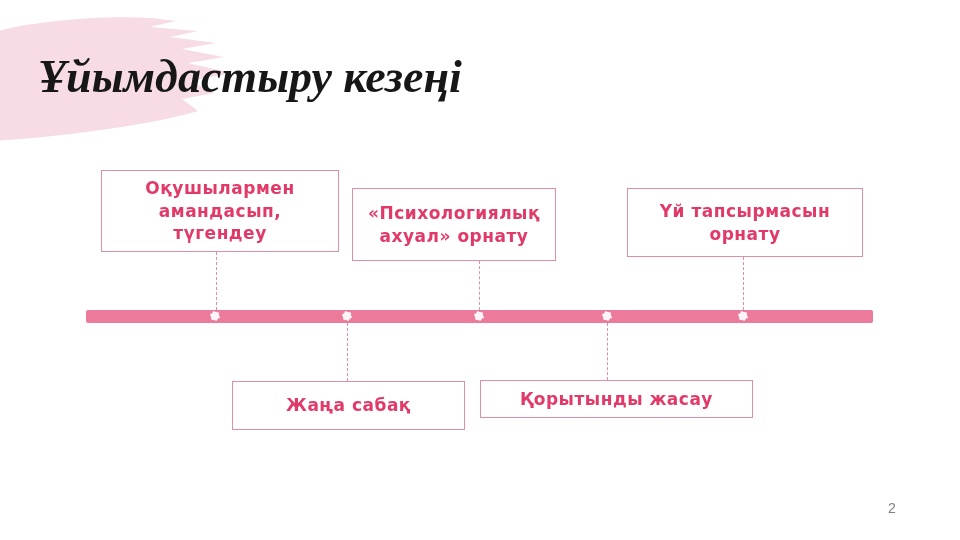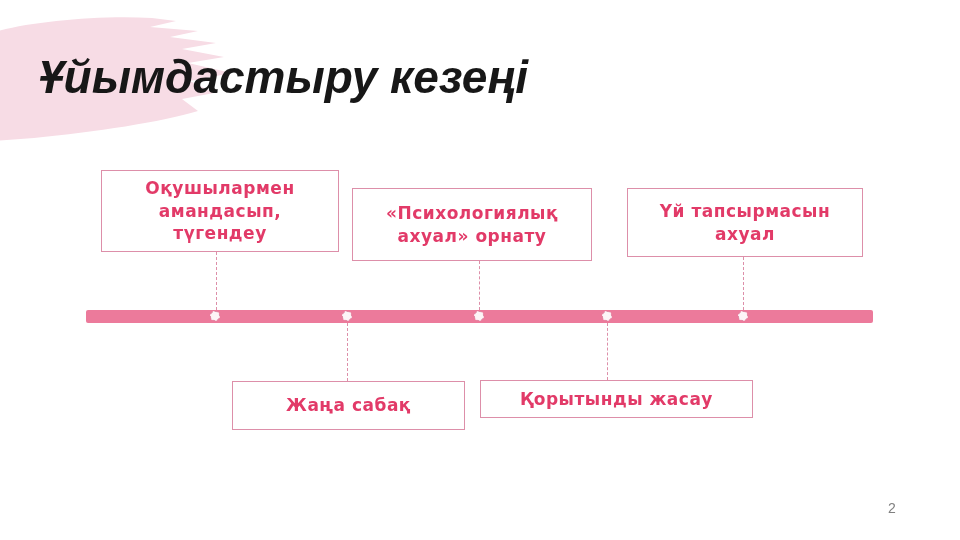--- a/index.html
+++ b/index.html
@@ -17,41 +17,41 @@
     background:#ffffff;
     overflow:hidden;
     font-family:"DejaVu Sans","Liberation Sans",sans-serif;
   }
   .brush{
     position:absolute;left:0;top:0;width:242px;height:150px;
   }
   .title{
     position:absolute;left:38px;top:52px;
     margin:0;
-    font-family:Liberation Sans, sans-serif;
+    font-family:Liberation Serif, serif;
     font-style:italic;font-weight:700;
     font-size:46px;line-height:1.1;
     color:#171717;
     white-space:nowrap;
   }
   .dbox{
     position:absolute;
     background:#ffffff;
     border:1px solid var(--box-border);
     display:flex;align-items:center;justify-content:center;
     text-align:center;
     color:var(--box-text);
     font-weight:700;
     font-size:17px;line-height:1.35;
     letter-spacing:.5px;
     padding:2px 22px;
     box-sizing:border-box;
   }
   .box1{left:101px;top:170px;width:238px;height:82px;}
-  .box2{left:352px;top:188px;width:240px;height:73px;text-align:center;}
+  .box2{left:352px;top:188px;width:204px;height:73px;text-align:center;}
   .box3{left:627px;top:188px;width:236px;height:69px;}
   .box4{left:232px;top:381px;width:233px;height:49px;}
   .box5{left:480px;top:380px;width:273px;height:38px;}
   .timeline-bar{
     position:absolute;left:86px;top:310px;width:787px;height:13px;
     background:var(--accent-bar);
     border-radius:2px;
   }
   .dot{
     position:absolute;top:311px;width:10px;height:10px;
@@ -95,21 +95,21 @@
 
   <h1 class="title">Ұйымдастыру кезеңі</h1>
 
   <div class="dbox box1">
     <span>Оқушылармен амандасып, түгендеу</span>
   </div>
   <div class="dbox box2">
     <span>«Психологиялық ахуал» орнату</span>
   </div>
   <div class="dbox box3">
-    <span>Үй тапсырмасын ахуал</span>
+    <span>Үй тапсырмасын орнату</span>
   </div>
 
   <div class="connector c1"></div>
   <div class="connector c2"></div>
   <div class="connector c3"></div>
   <div class="connector c4"></div>
   <div class="connector c5"></div>
 
   <div class="timeline-bar"></div>
   <div class="dot dot1"></div>

